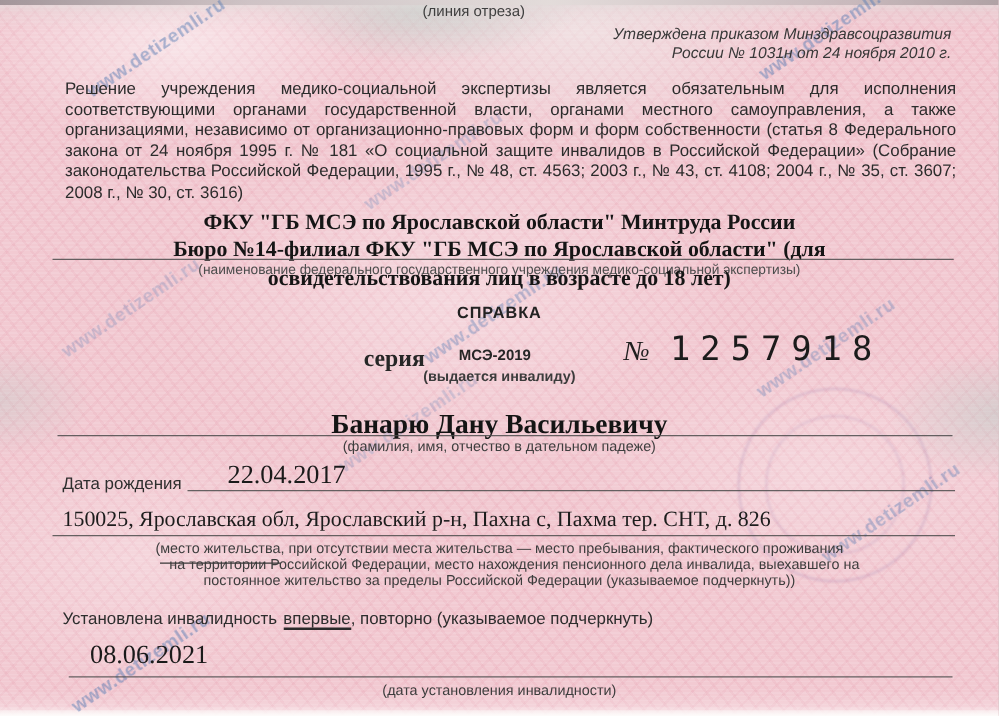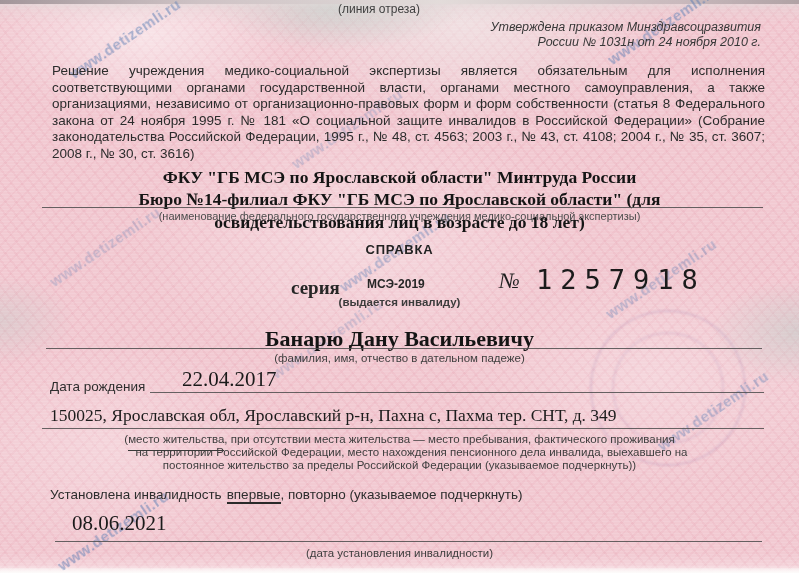--- a/index.html
+++ b/index.html
@@ -106,21 +106,21 @@
   <div class="abs ctr issued-cap">(выдается инвалиду)</div>
 
   <div class="abs ctr serif name">Банарю Дану Васильевичу</div>
   <div class="hline" style="top:348px;left:46px;width:716px;"></div>
   <div class="abs ctr name-cap">(фамилия, имя, отчество в дательном падеже)</div>
 
   <span class="abs birth-label">Дата рождения</span>
   <span class="abs serif birth-value">22.04.2017</span>
   <div class="hline" style="top:392px;left:150px;width:614px;"></div>
 
-  <div class="abs serif address">150025, Ярославская обл, Ярославский р-н, Пахна с, Пахма тер. СНТ, д. 349</div>
+  <div class="abs serif address">150025, Ярославская обл, Ярославский р-н, Пахна с, Пахма тер. СНТ, д. 826</div>
   <div class="hline" style="top:428px;left:42px;width:722px;"></div>
   <div class="abs ctr addr-cap" style="top:433px;"><span>(</span><span class="u">место жительства</span><span>, при отсутствии места жительства — место пребывания, фактического проживания</span></div>
   <div class="abs ctr addr-cap" style="top:446px;padding-left:12px;">на территории Российской Федерации, место нахождения пенсионного дела инвалида, выехавшего на</div>
   <div class="abs ctr addr-cap" style="top:459px;">постоянное жительство за пределы Российской Федерации (указываемое подчеркнуть))</div>
 
   <div class="abs disab"><span>Установлена инвалидность</span><span class="uw">впервые</span><span>, повторно (указываемое подчеркнуть)</span></div>
 
   <div class="abs serif estab-date">08.06.2021</div>
   <div class="hline" style="top:541px;left:55px;width:707px;"></div>
   <div class="abs ctr date-cap">(дата установления инвалидности)</div>

